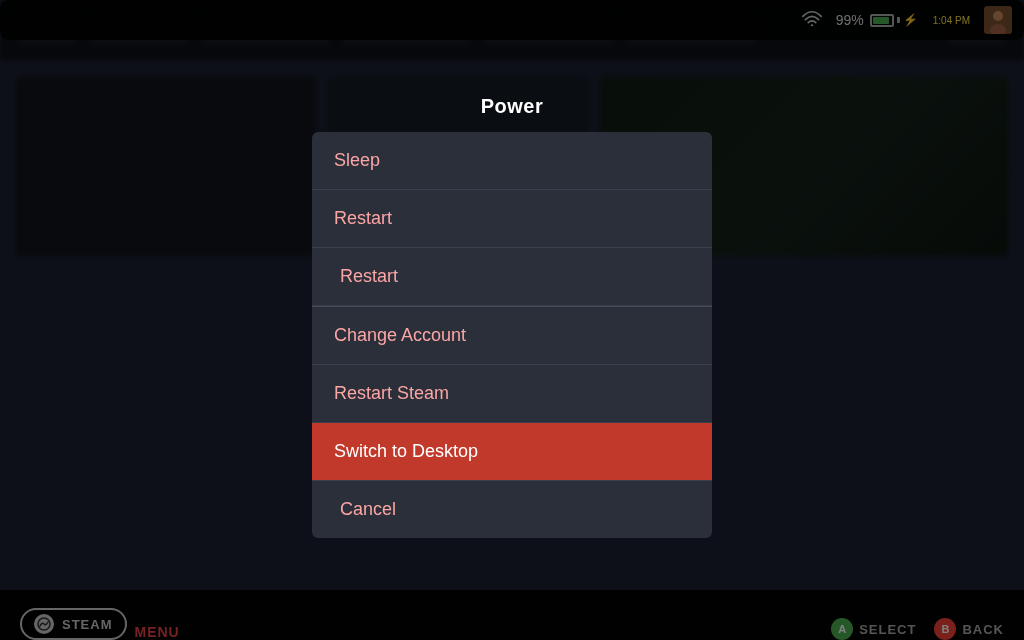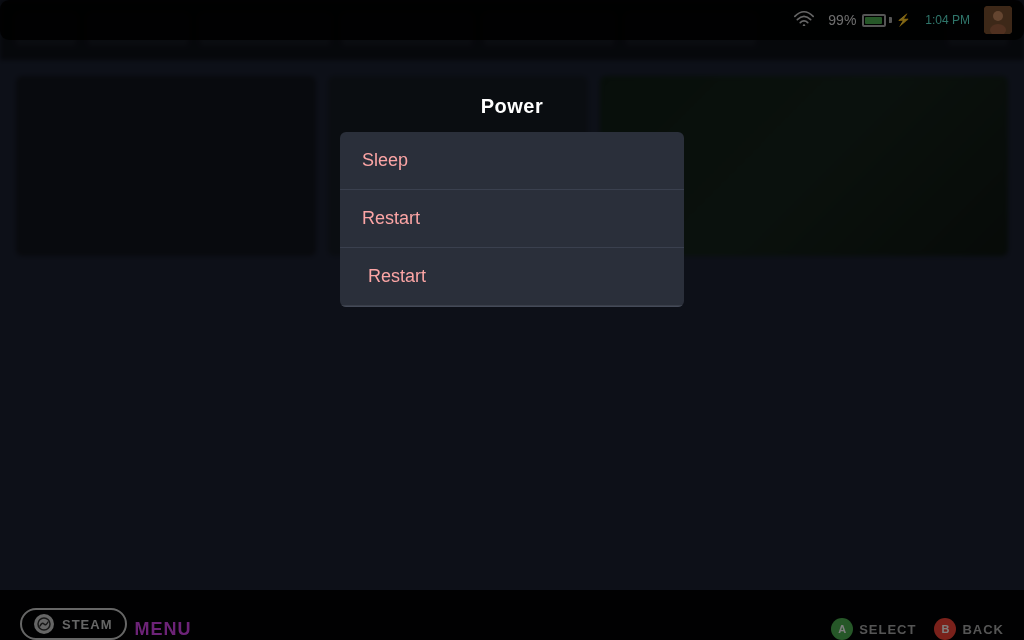--- a/index.html
+++ b/index.html
@@ -132,22 +132,22 @@
       margin-left: 1px;
     }
 
     .bolt-icon {
       color: #4caf50;
       font-size: 12px;
       margin-left: 2px;
     }
 
     .time-display {
-      color: #5eead4;
-      font-size: 12px;
+      color: #fde047;
+      font-size: 10px;
       font-weight: 500;
     }
 
     .user-avatar {
       width: 28px;
       height: 28px;
       border-radius: 4px;
       background: linear-gradient(135deg, #8B4513, #D2691E, #8B7355);
       overflow: hidden;
       display: flex;
@@ -166,21 +166,21 @@
       align-items: center;
       justify-content: center;
     }
 
     
     .power-dialog {
       position: absolute;
       top: 95px;
       left: 50%;
       transform: translateX(-50%);
-      width: 344px;
+      width: 400px;
       z-index: 30;
     }
 
     .power-title {
       text-align: center;
       color: #ffffff;
       font-size: 20px;
       font-weight: 600;
       margin-bottom: 14px;
       letter-spacing: 0.5px;
@@ -258,22 +258,22 @@
       width: 20px;
       height: 20px;
       border-radius: 50%;
       background: #ccc;
       display: flex;
       align-items: center;
       justify-content: center;
     }
 
     .menu-label {
-      color: #d946ef;
-      font-size: 18px;
+      color: #ef4444;
+      font-size: 14px;
       font-weight: 600;
       letter-spacing: 1px;
       margin-left: 8px;
     }
 
     .bottom-bar-right {
       margin-left: auto;
       display: flex;
       align-items: center;
       gap: 18px;
@@ -377,20 +377,34 @@
       <div class="power-item">
         <span>Restart</span>
       </div>
       <div class="power-item">
         <span>Restart</span>
       </div>
     </div>
 
     <div class="divider-section"></div>
 
+    <div class="power-section">
+      <div class="power-item">
+        <span>Change Account</span>
+      </div>
+      <div class="power-item">
+        <span>Restart Steam</span>
+      </div>
+      <div class="power-item active">
+        <span>Switch to Desktop</span>
+      </div>
+      <div class="power-item">
+        <span>Cancel</span>
+      </div>
+    </div>
   </div>
 </div>
 
 <div class="bottom-bar">
   <div class="steam-btn">
     <div class="steam-logo">
       <svg width="14" height="14" viewBox="0 0 14 14" fill="none">
         <circle cx="7" cy="7" r="6" stroke="#333" stroke-width="1.5"></circle>
         <path d="M3 9 Q5 5 7 7 Q9 9 11 5" stroke="#333" stroke-width="1.5" fill="none" stroke-linecap="round"></path>
       </svg>

